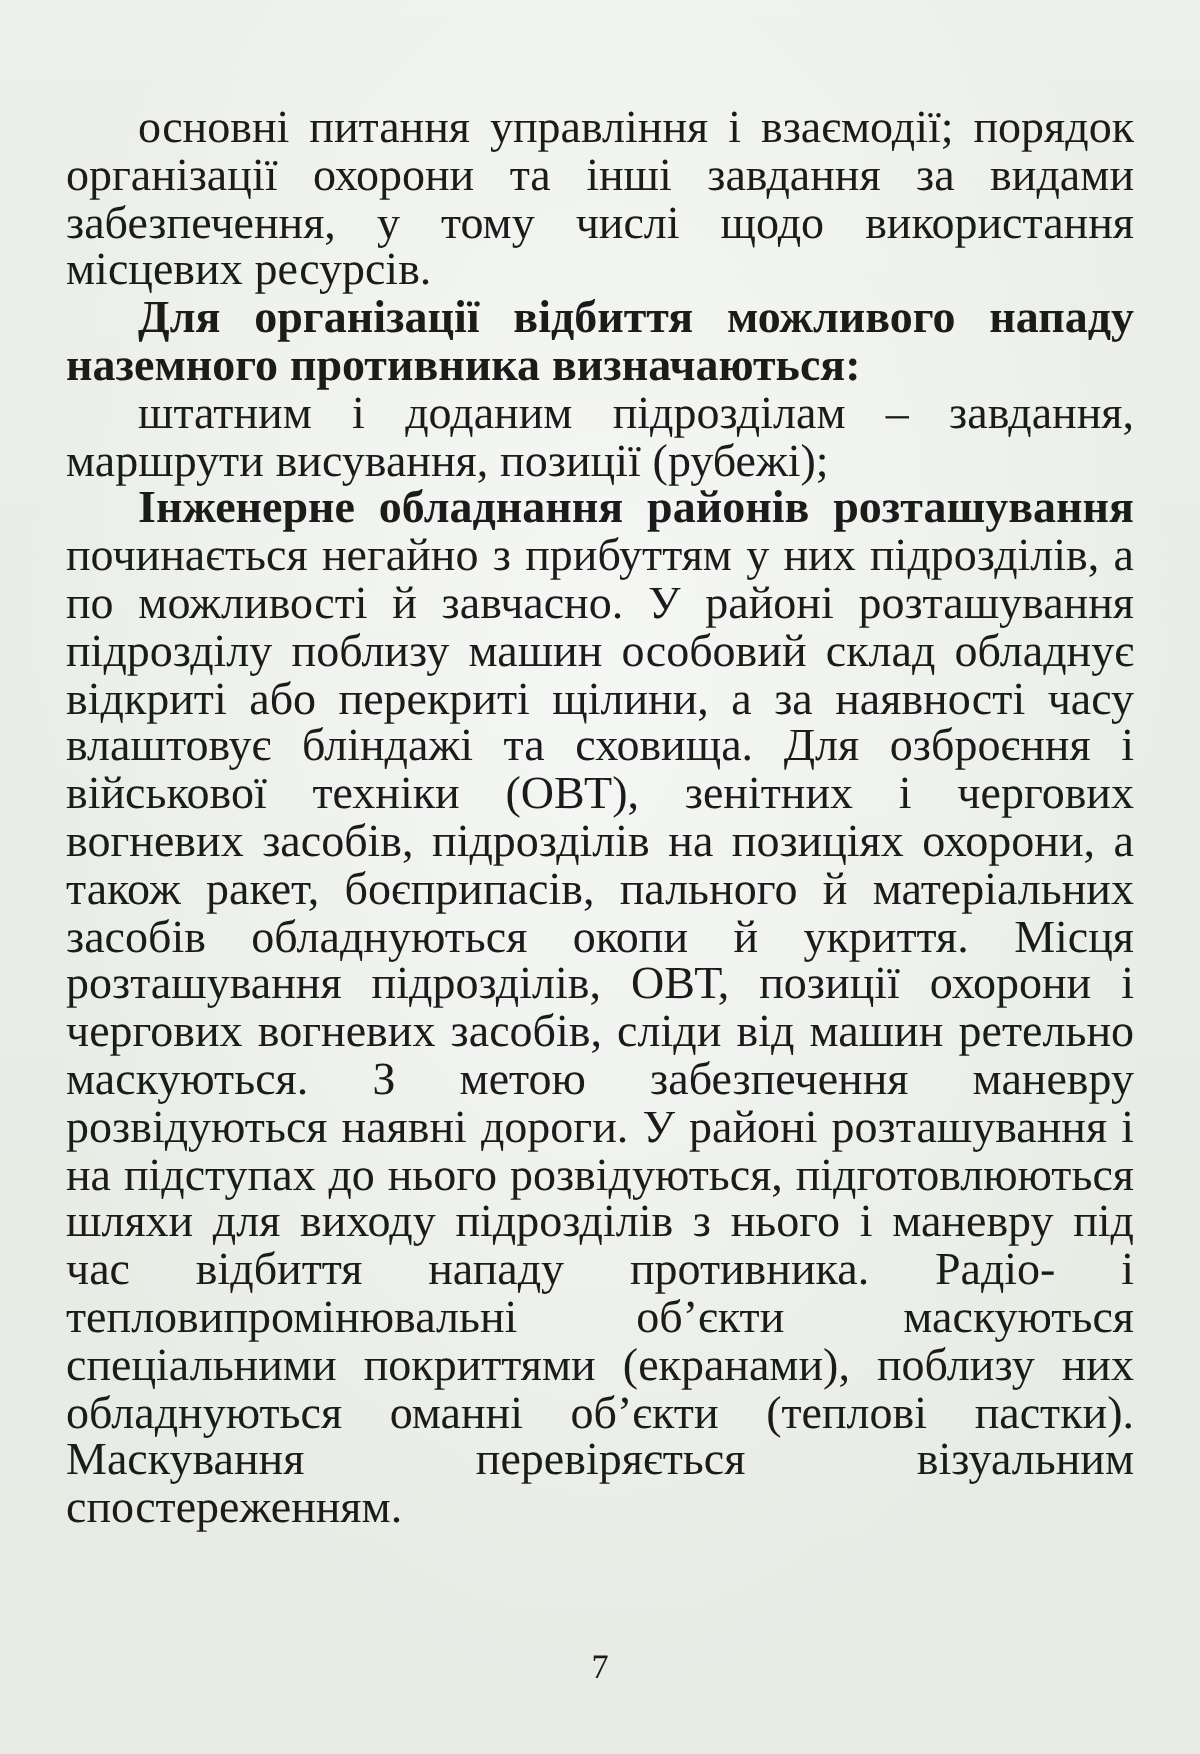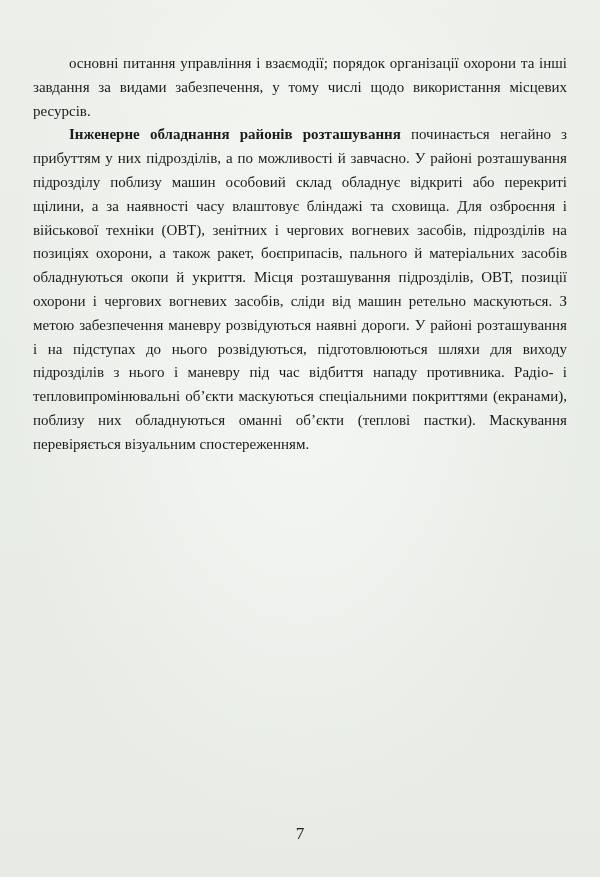--- a/index.html
+++ b/index.html
@@ -36,21 +36,21 @@
     left: 33px;
     top: 52px;
     width: 534px;
   }
 
   p.para {
     margin: 0;
     text-align: justify;
     text-justify: inter-word;
     text-indent: 36px;
-    font-size: 15px;
+    font-size: 23px;
     line-height: 23.8px;
     letter-spacing: 0.0px;
     word-spacing: 0.2px;
     -webkit-font-smoothing: antialiased;
   }
 
   .lead {
     font-weight: bold;
   }
 
@@ -70,21 +70,23 @@
 <body>
 
 <div class="paper"></div>
 
 <div class="page">
 
   <div class="text-column">
 
     <p class="para"><span>основні питання управління і взаємодії; порядок організації охорони та інші завдання за видами забезпечення, у тому числі щодо використання місцевих ресурсів.</span></p>
 
+    <p class="para"><span class="lead">Для організації відбиття можливого нападу наземного противника визначаються:</span></p>
 
+    <p class="para"><span>штатним і доданим підрозділам – завдання, маршрути висування, позиції (рубежі);</span></p>
 
 
     <p class="para"><span class="lead">Інженерне обладнання районів розташування</span><span> починається негайно з прибуттям у них підрозділів, а по можливості й завчасно. У районі розташування підрозділу поблизу машин особовий склад обладнує відкриті або перекриті щілини, а за наявності часу влаштовує бліндажі та сховища. Для озброєння і військової техніки (ОВТ), зенітних і чергових вогневих засобів, підрозділів на позиціях охорони, а також ракет, боєприпасів, пального й матеріальних засобів обладнуються окопи й укриття. Місця розташування підрозділів, ОВТ, позиції охорони і чергових вогневих засобів, сліди від машин ретельно маскуються. З метою забезпечення маневру розвідуються наявні дороги. У районі розташування і на підступах до нього розвідуються, підготовлюються шляхи для виходу підрозділів з нього і маневру під час відбиття нападу противника. Радіо- і тепловипромінювальні об’єкти маскуються спеціальними покриттями (екранами), поблизу них обладнуються оманні об’єкти (теплові пастки). Маскування перевіряється візуальним спостереженням.</span></p>
 
 
 
   </div>
 
   <div class="page-number">7</div>
 

